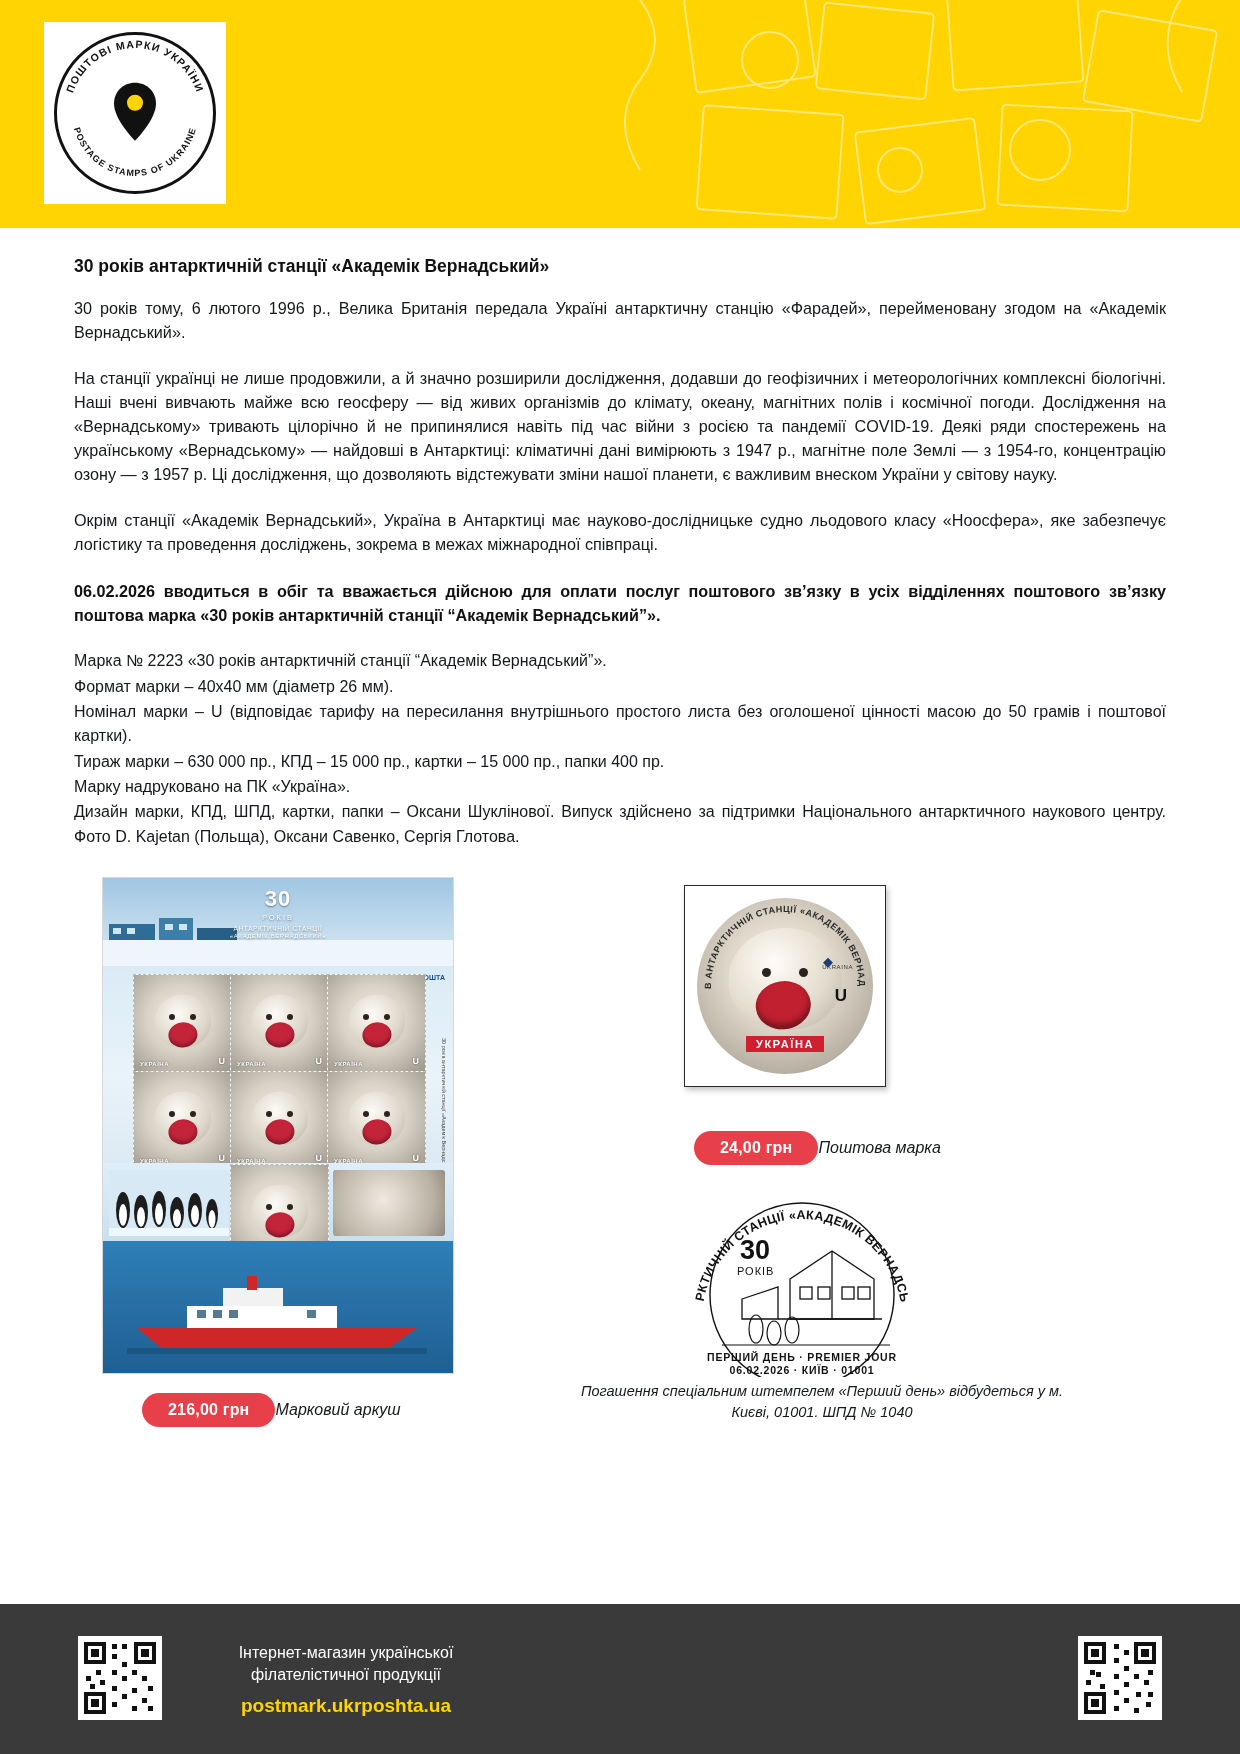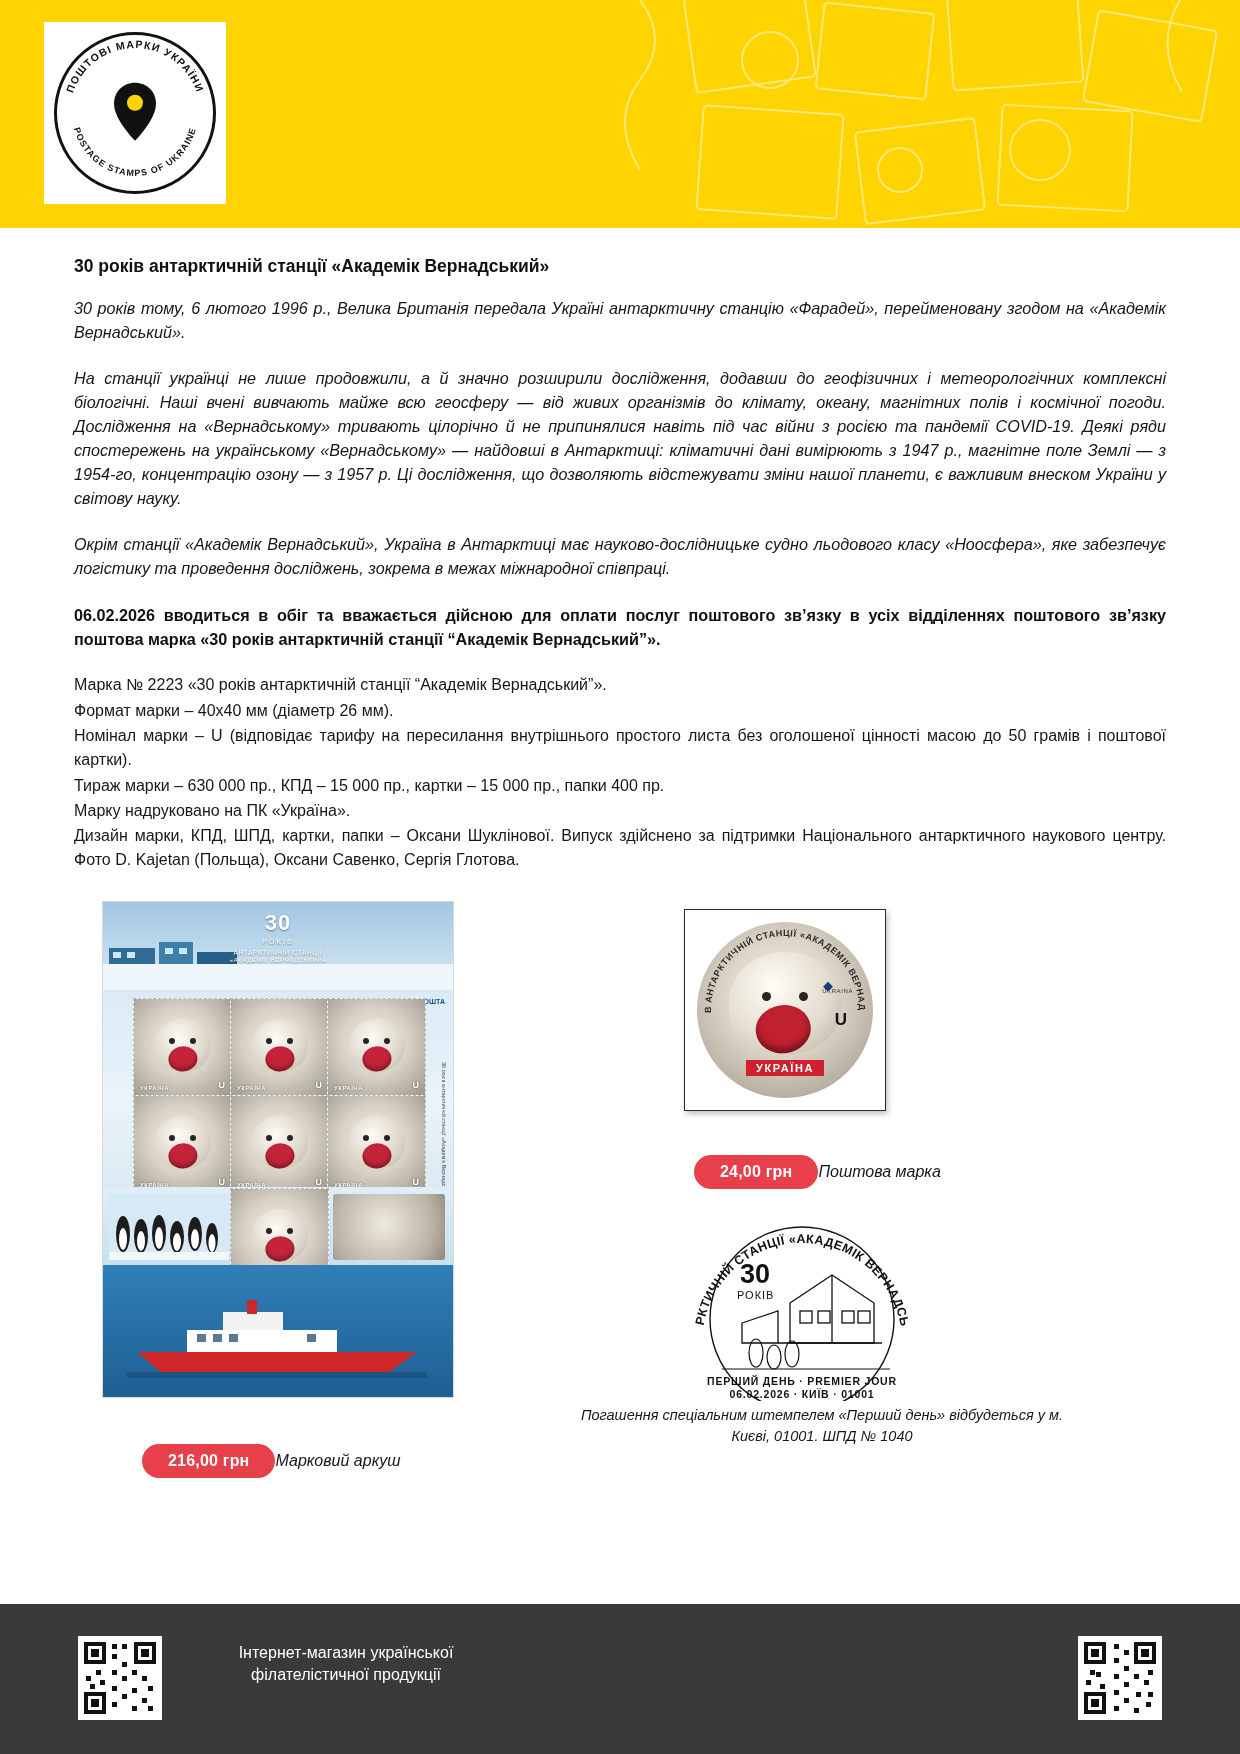--- a/index.html
+++ b/index.html
@@ -86,21 +86,20 @@
     box-sizing: content-box;
   }
   .doc-title {
     font-size: 17.5px;
     font-weight: 700;
     color: #111;
     margin: 0 0 20px 0;
     letter-spacing: 0;
   }
   p.italic {
-    font-style: italic;
     font-size: 16.2px;
     line-height: 1.48;
     margin: 0 0 22px 0;
     text-align: justify;
     color: #14181c;
   }
   p.bold-block {
     font-weight: 700;
     font-size: 16.2px;
     line-height: 1.5;
@@ -252,21 +251,21 @@
     font-weight: 700;
     border-radius: 18px;
     padding: 8px 26px;
     letter-spacing: .2px;
   }
   .price-caption {
     font-style: italic;
     font-size: 16px;
     color: #15191d;
   }
-  #sheet-price-row { left: 68px; top: 551px; }
+  #sheet-price-row { left: 68px; top: 524px; }
   #stamp-price-row { left: 620px; top: 262px; }
 
   
   .stamp-wrap {
     position: absolute;
     left: 610px;
     top: 16px;
     width: 200px;
     height: 200px;
     background: #ffffff;
@@ -710,20 +709,21 @@
       <rect x="18" y="34" width="5" height="5"></rect>
         <rect x="8" y="40" width="5" height="5"></rect>
       <rect x="22" y="44" width="5" height="5"></rect>
         <rect x="12" y="48" width="5" height="5"></rect>
     </g>
   </svg>
 
   <div class="footer-col-left">
     <div>Інтернет-магазин української</div>
     <div>філателістичної продукції</div>
+    <a class="footer-link" href="#">postmark.ukrposhta.ua</a>
   </div>
 
 
   <svg class="qr" id="qr-right" viewBox="0 0 84 84">
     <rect width="84" height="84" fill="#fff"></rect>
     <g fill="#111">
       <rect x="6" y="6" width="22" height="22"></rect>
         <rect x="10" y="10" width="14" height="14" fill="#fff"></rect>
         <rect x="13" y="13" width="8" height="8"></rect>
       <rect x="56" y="6" width="22" height="22"></rect>

